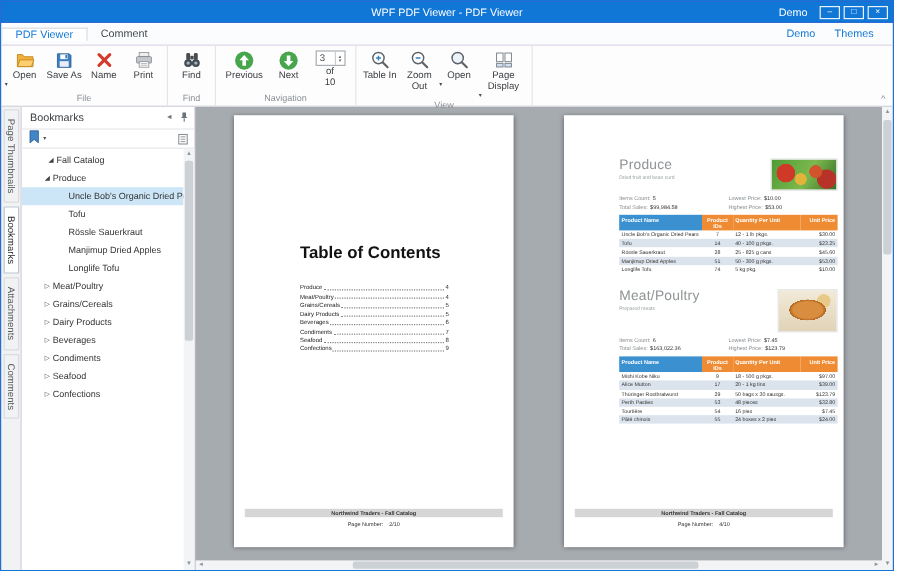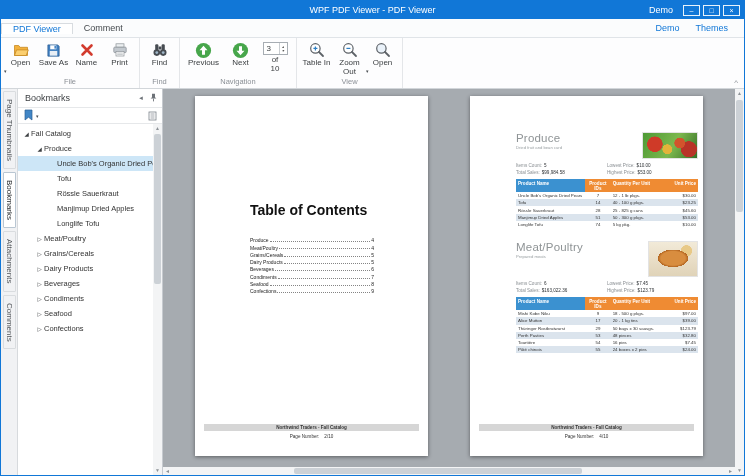--- a/index.html
+++ b/index.html
@@ -47,21 +47,21 @@
   
   .panel{width:145px;background:#fff;border-right:1px solid #c6cacf;display:flex;flex-direction:column;flex:none}
   .panel-head{height:18px;display:flex;align-items:center;padding:0 4px 0 7px;font-size:9px;color:#3d4043;flex:none}
   .ph-icons{margin-left:auto;display:flex;gap:5px;align-items:center;color:#6d7278;font-size:6px}
   .panel-toolbar{height:17px;border-top:1px solid #e6e8ea;border-bottom:1px solid #e6e8ea;display:flex;align-items:center;padding:0 5px;flex:none;gap:2px}
   .pt-right{margin-left:auto;display:flex;align-items:center}
   .panel-body{flex:1;display:flex;min-height:0}
   .tree{flex:1;padding-top:2px;overflow:hidden}
   .titem{display:flex;align-items:center;height:15px;font-size:7.5px;color:#333;white-space:nowrap;overflow:hidden;cursor:default}
   .titem .glyph{width:9px;flex:none;font-size:5.5px;color:#3d4043;text-align:center}
-  .titem.lv0{padding-left:4px}
+  .titem.lv0{padding-left:20px}
   .titem.lv1{padding-left:17px}
   .titem.lv2{padding-left:30px}
   .titem.selected{background:#cde6f7}
   .titem.expanded>.glyph::before{content:"◢"}
   .titem.collapsed>.glyph::before{content:"▷"}
 
   
   .sbar{background:#f3f4f5;display:flex;flex-direction:column;align-items:center;flex:none}
   .sarrow{font-size:5px;color:#8e9398;height:9px;line-height:9px;width:100%;text-align:center;cursor:default}
   .strack{flex:1;width:100%;position:relative}
@@ -270,20 +270,32 @@
         <div class="rbtn">
           <span class="ricon">
               <svg width="16" height="16" viewBox="0 0 16 16">
                 <circle cx="6.4" cy="6.4" r="4.7" fill="#eaf2fa" stroke="#5c6167" stroke-width="1.2"></circle>
                 <path d="M10 10l4 4" stroke="#5c6167" stroke-width="1.8" stroke-linecap="round"></path>
               </svg>
             </span>
           <span class="rlabel">Open</span>
           <span class="caret">▾</span>
         </div>
+        <div class="rbtn wide">
+          <span class="ricon">
+              <svg width="16" height="16" viewBox="0 0 16 16">
+                <rect x="1.8" y="2.2" width="5.4" height="7.2" fill="#fff" stroke="#7c838a" stroke-width=".8"></rect>
+                <rect x="8.8" y="2.2" width="5.4" height="7.2" fill="#fff" stroke="#7c838a" stroke-width=".8"></rect>
+                <rect x="1.8" y="10.8" width="5.4" height="3" fill="#cfe1f1" stroke="#7c838a" stroke-width=".8"></rect>
+                <rect x="8.8" y="10.8" width="5.4" height="3" fill="#cfe1f1" stroke="#7c838a" stroke-width=".8"></rect>
+              </svg>
+            </span>
+          <span class="rlabel">Page Display</span>
+          <span class="caret">▾</span>
+        </div>
       </div>
       <div class="glabel">View</div>
     </div>
 
     <span class="ribbon-collapse">^</span>
   </div>
 
   <div class="main">
 
     <div class="sidetabs">

